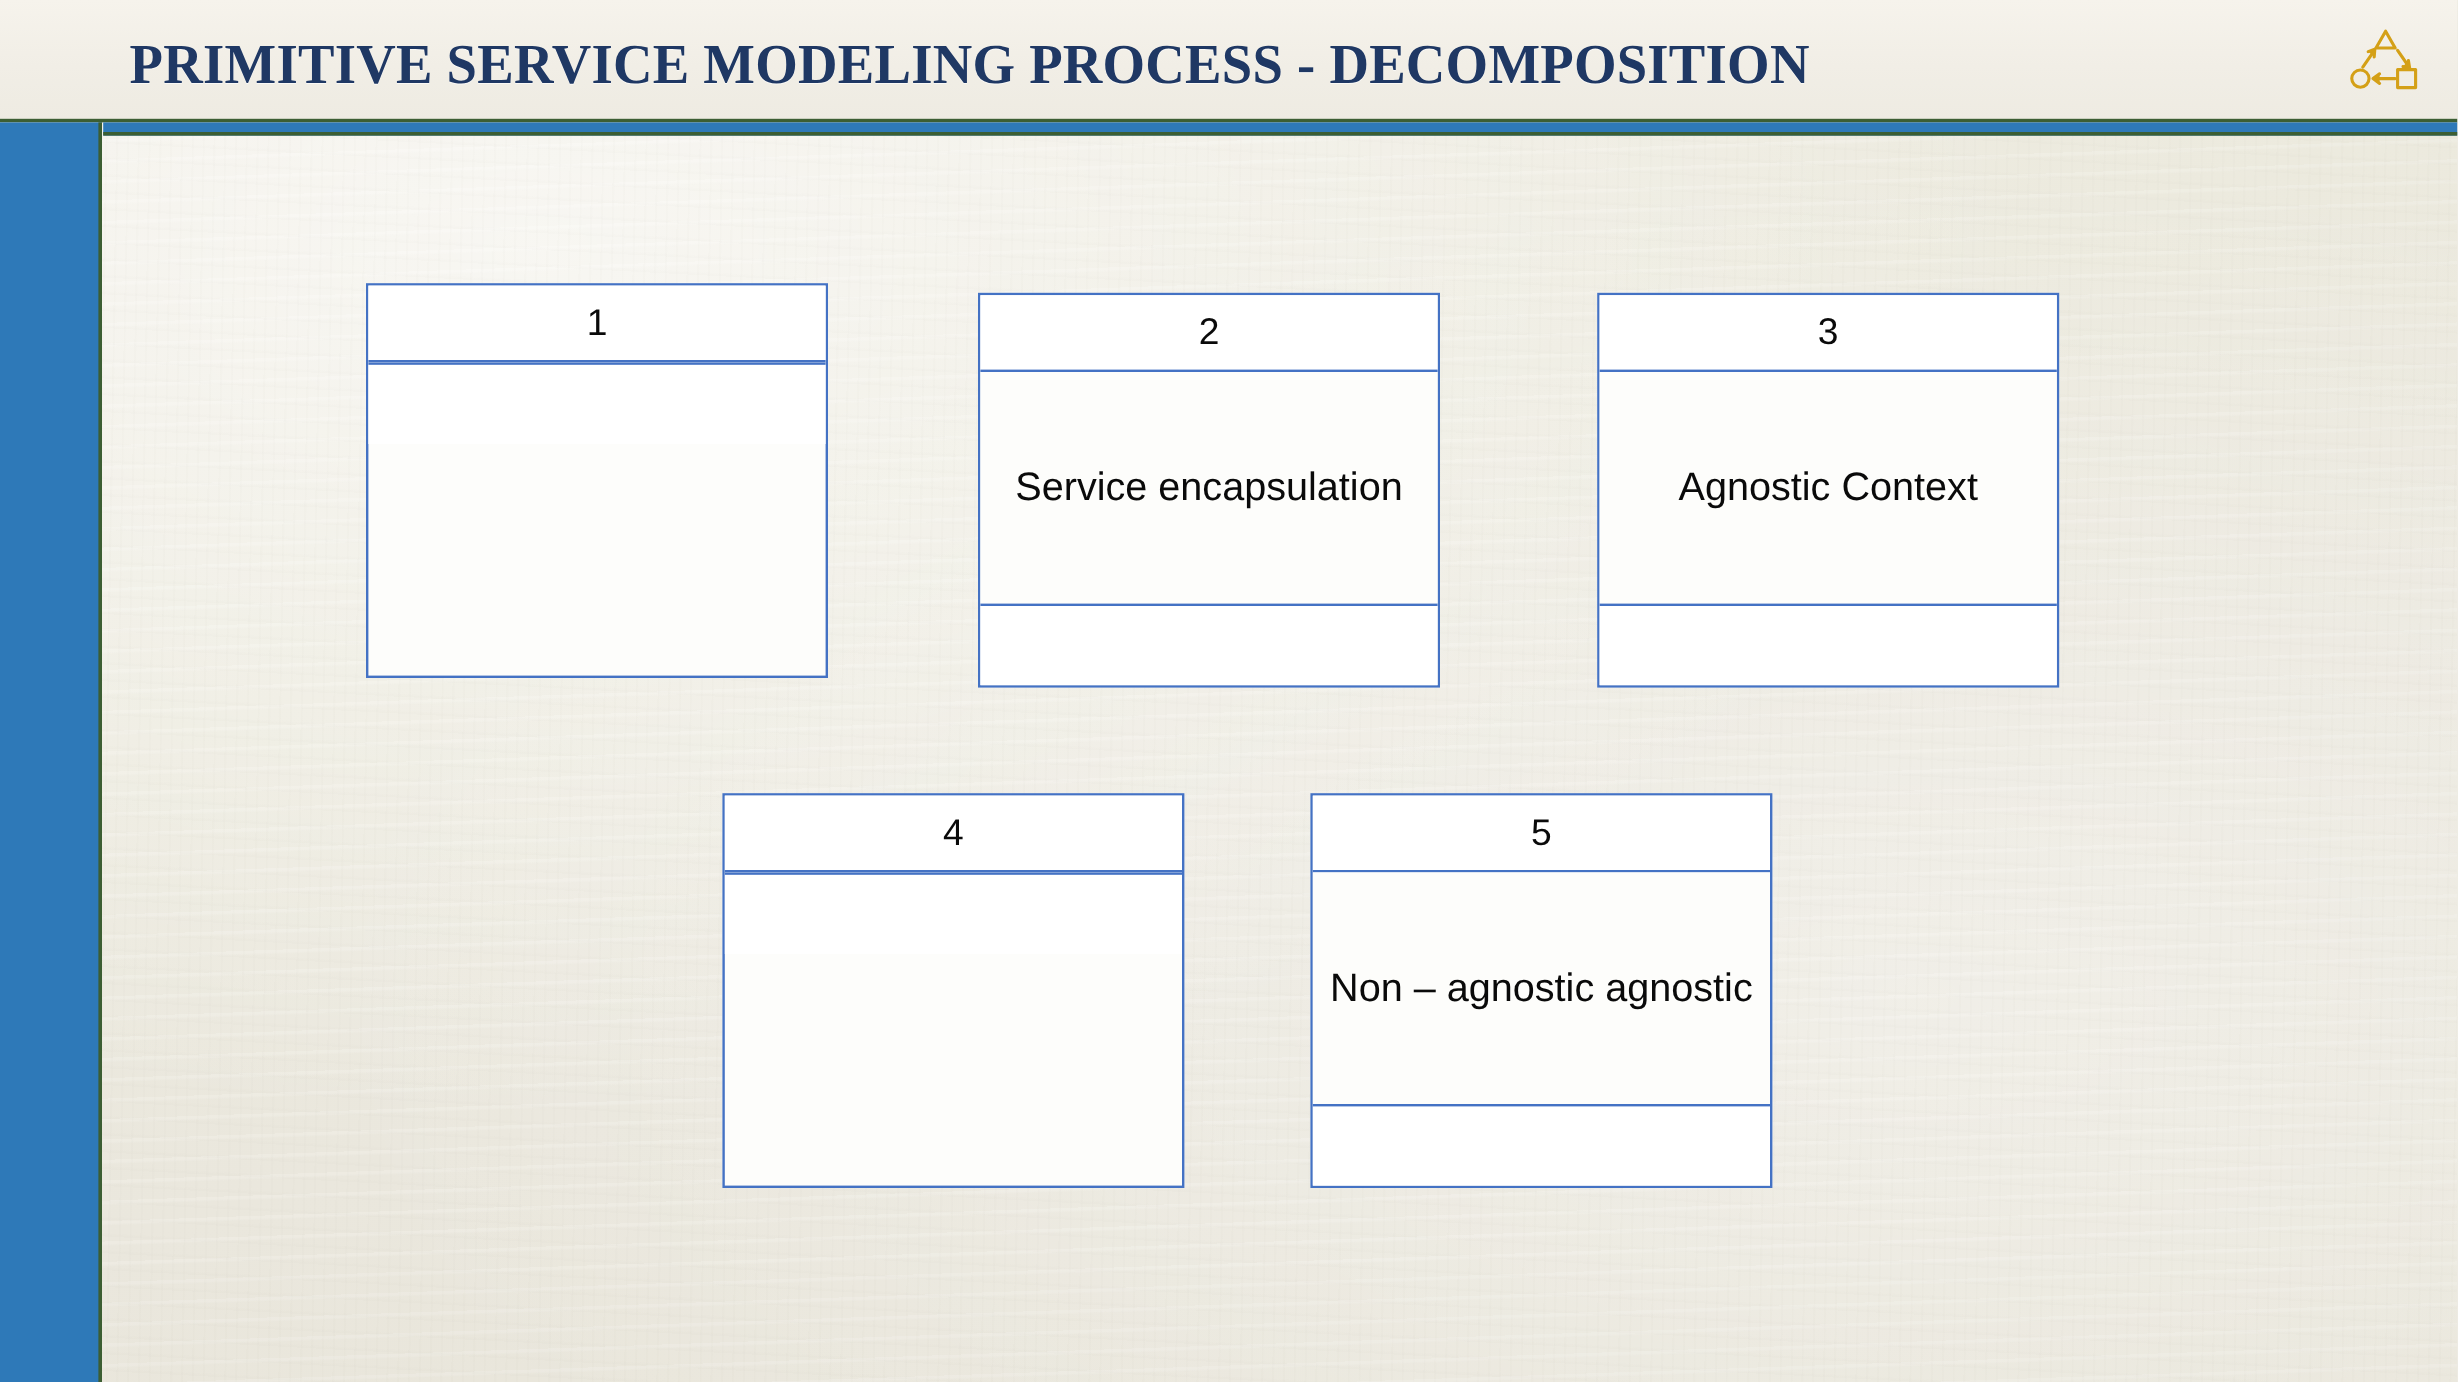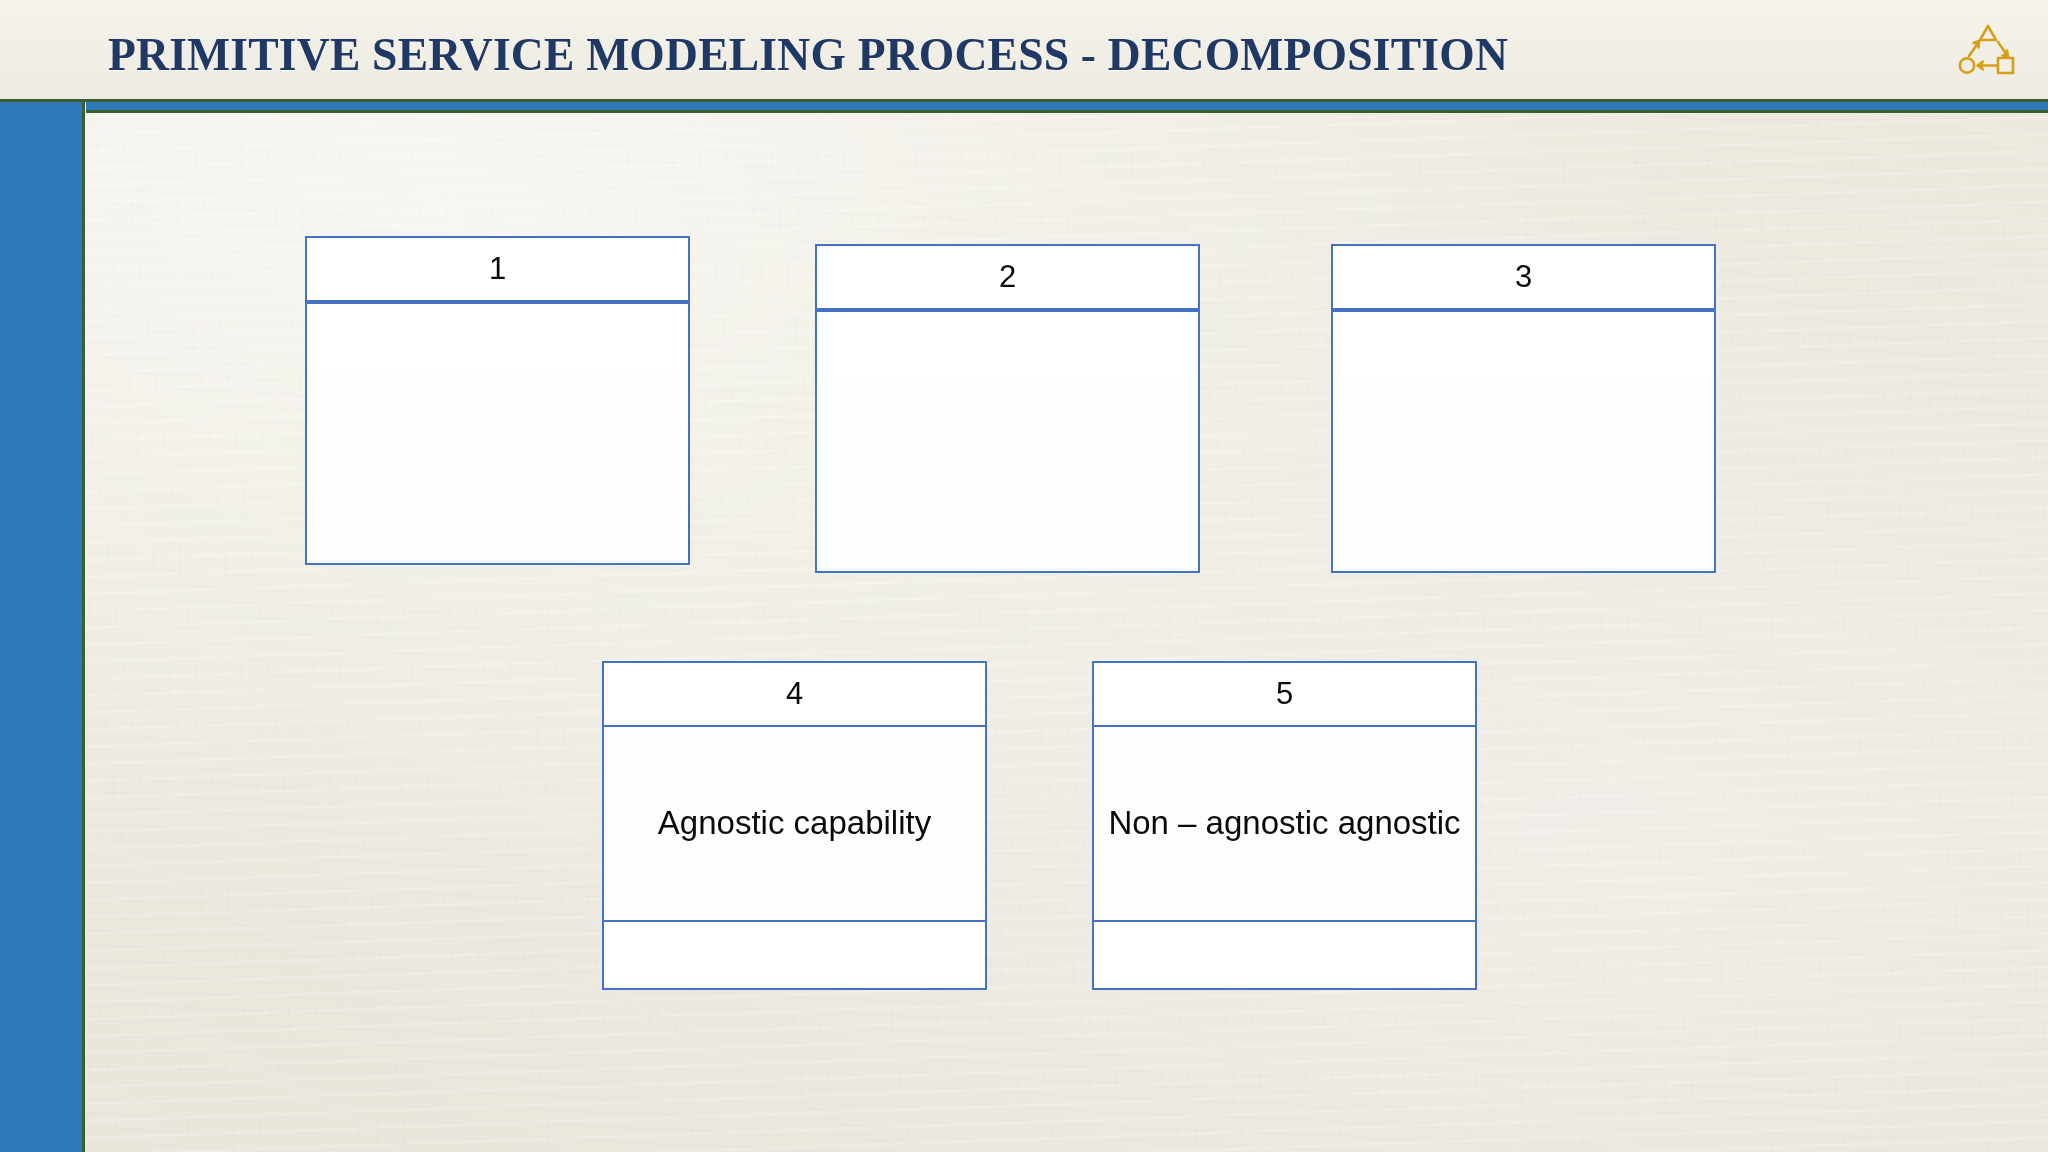--- a/index.html
+++ b/index.html
@@ -195,31 +195,32 @@
 
   <div class="content">
 
     <div class="card" id="card-1">
       <div class="card-number">1</div>
       <div class="card-footer"></div>
     </div>
 
     <div class="card" id="card-2">
       <div class="card-number">2</div>
+      <div class="card-body">Service encapsulation</div>
       <div class="card-footer"></div>
     </div>
 
     <div class="card" id="card-3">
       <div class="card-number">3</div>
+      <div class="card-body">Agnostic Context</div>
       <div class="card-footer"></div>
     </div>
 
     <div class="card" id="card-4">
       <div class="card-number">4</div>
-      <div class="card-body">Agnostic capability</div>
       <div class="card-footer"></div>
     </div>
 
     <div class="card" id="card-5">
       <div class="card-number">5</div>
       <div class="card-body">Non – agnostic agnostic</div>
       <div class="card-footer"></div>
     </div>
 
   </div>

